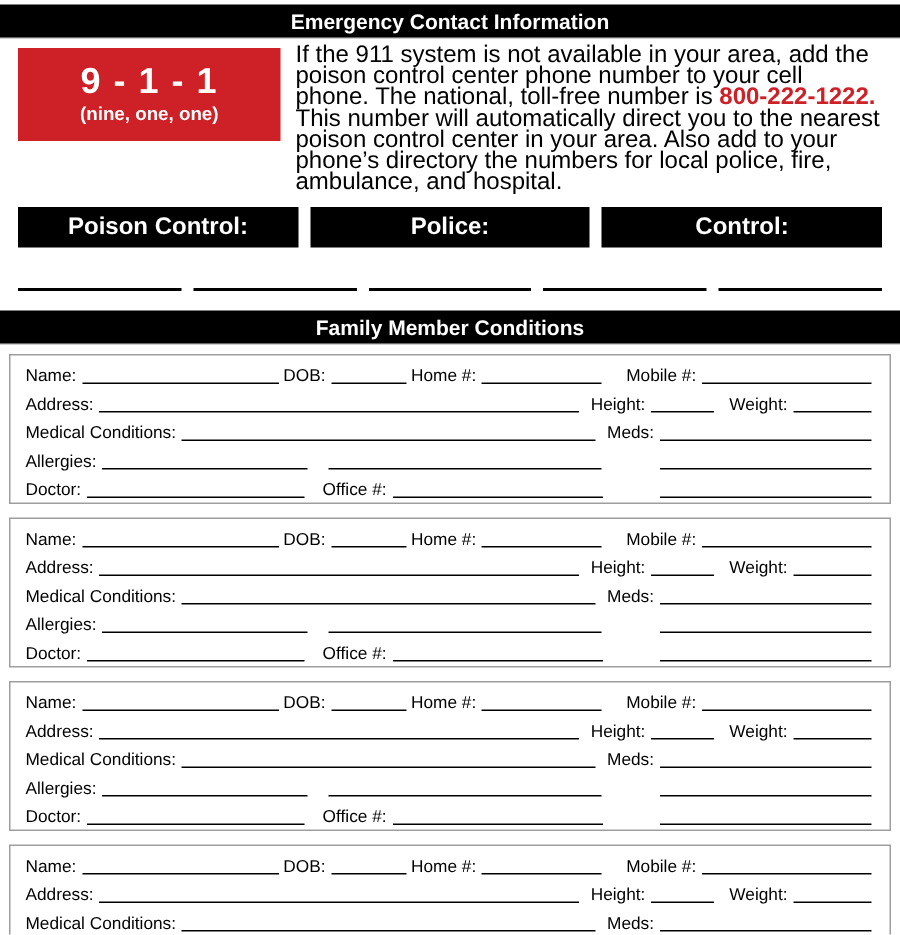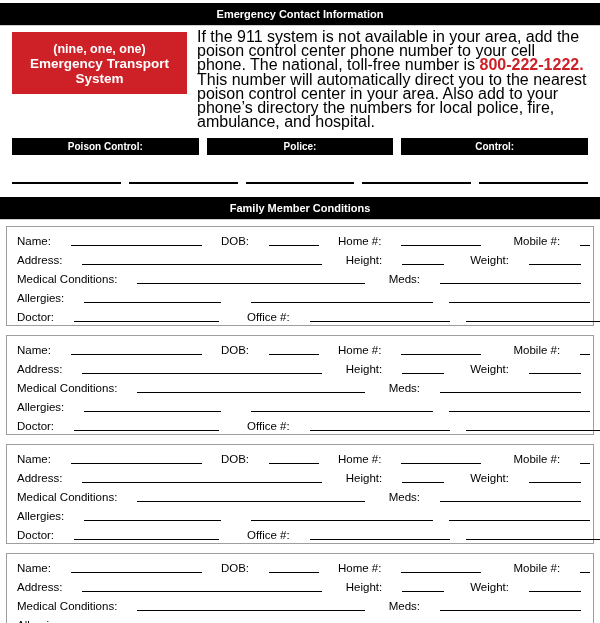--- a/index.html
+++ b/index.html
@@ -10,21 +10,21 @@
     font-family: "Liberation Sans", sans-serif;
     color: #000;
   }
 
   
   .bar {
     height: 23px;
     background: #000;
     color: #fff;
     font-weight: bold;
-    font-size: 11px;
+    font-size: 14px;
     display: flex;
     align-items: center;
     justify-content: center;
     border-bottom: 1px solid #cfcfcf;
   }
   .bar-top { margin-top: 3px; }
   .bar-family { margin-top: 13px; }
 
   
   .intro {
@@ -58,25 +58,25 @@
   .phone-red { color: #CE2027; font-weight: bold; }
 
   
   .contacts {
     margin: 9px 12px 0 12px;
     display: flex;
     gap: 8px;
   }
   .contact-box {
     flex: 1 1 0;
-    height: 17px;
+    height: 27px;
     background: #000;
     color: #fff;
     font-weight: bold;
-    font-size: 10px;
+    font-size: 16px;
     display: flex;
     align-items: center;
     justify-content: center;
     white-space: nowrap;
   }
   .fills {
     margin: 27px 12px 0 12px;
     display: flex;
     gap: 8px;
   }
@@ -96,21 +96,20 @@
     margin-bottom: 9px;
     display: flex;
     flex-direction: column;
     justify-content: flex-start;
   }
   .m-row {
     height: 19.2px;
     display: flex;
     align-items: flex-end;
     font-size: 11.5px;
-    gap: 16px;
   }
   .m-row .lbl {
     white-space: nowrap;
     line-height: 14px;
     flex-shrink: 0;
   }
   .ln {
     border-bottom: 1.3px solid #000;
     height: 3px;
     margin-left: 4px;
@@ -138,22 +137,22 @@
 </style>
 </head>
 <body>
 
 <div class="bar bar-top">
   <span>Emergency Contact Information</span>
 </div>
 
 <div class="intro">
   <div class="nine-box">
+    <div class="nine-number">9 - 1 - 1</div>
     <div class="nine-sub">(nine, one, one)</div>
-    <div class="nine-system">Emergency Transport System</div>
   </div>
   <p class="para"><span>If the 911 system is not available in your area, add the poison control center phone number to your cell phone. The national, toll-free number is </span><span class="phone-red">800-222-1222.</span><span> This number will automatically direct you to the nearest poison control center in your area. Also add to your phone’s directory the numbers for local police, fire, ambulance, and hospital.</span></p>
 </div>
 
 <div class="contacts">
   <div class="contact-box">Poison Control:</div>
   <div class="contact-box">Police:</div>
   <div class="contact-box">Control:</div>
 </div>
 

